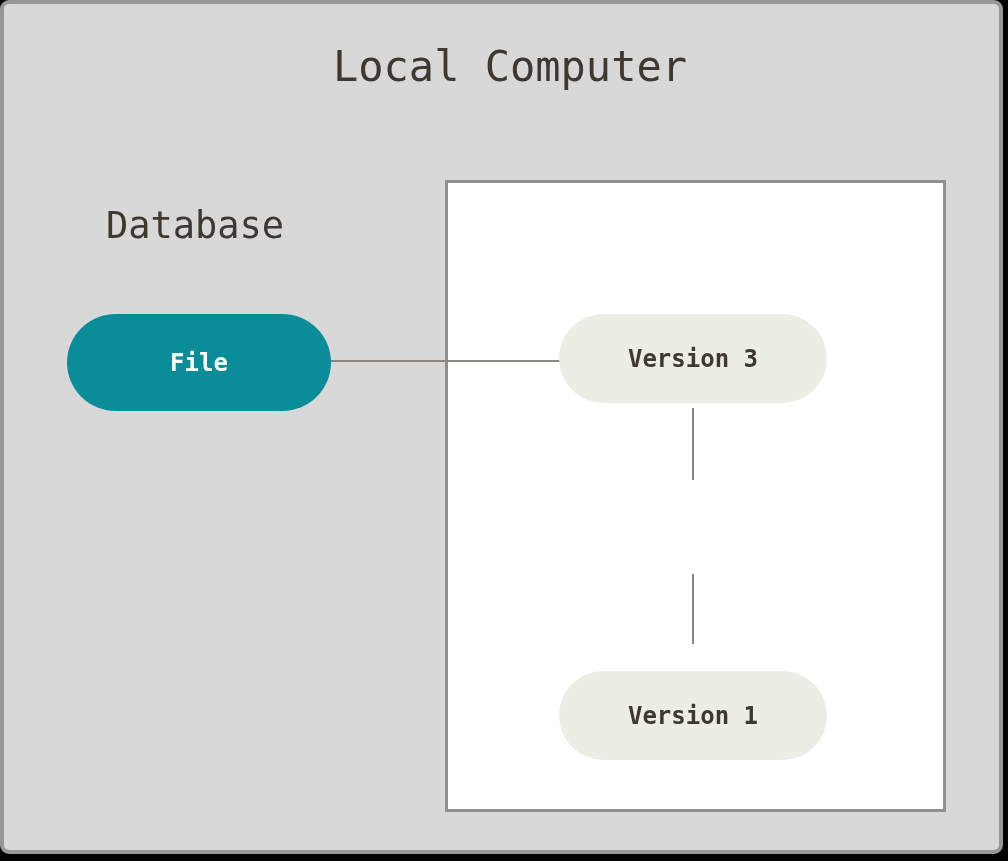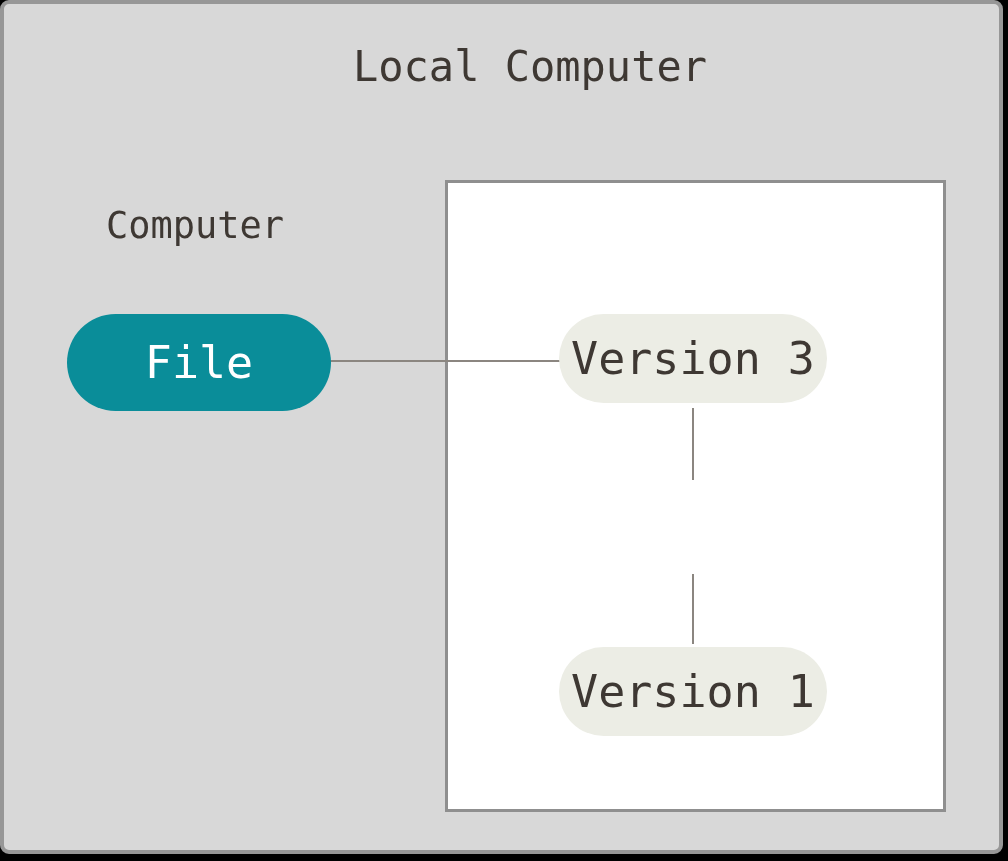--- a/index.html
+++ b/index.html
@@ -29,21 +29,20 @@
   }
   .diagram-title {
     position: absolute;
     left: 506px;
     top: 42px;
     transform: translateX(-50%);
     font-size: 42px;
     line-height: 1;
     white-space: nowrap;
     color: var(--text-dark, #3e3833);
-    margin-left: 20px;
   }
   .section-label {
     position: absolute;
     transform: translateX(-50%);
     font-size: 37px;
     line-height: 1;
     white-space: nowrap;
     color: var(--text-dark, #3e3833);
   }
   .checkout-label { left: 191px; top: 203px; }
@@ -56,44 +55,45 @@
     height: 632px;
     box-sizing: border-box;
     background: var(--box-bg, #ffffff);
     border: 3px solid var(--box-border, #8f8f8f);
   }
   .pill {
     position: absolute;
     display: flex;
     align-items: center;
     justify-content: center;
-    font-size: 45px;
+    font-size: 24px;
     line-height: 1;
     white-space: nowrap;
     border-radius: 48.5px;
     z-index: 2;
+    font-weight: bold;
   }
   .pill-file {
     left: 63px;
     top: 310px;
     width: 264px;
     height: 97px;
     background: var(--file-pill-bg, #0a8d99);
     color: var(--file-pill-text, #ffffff);
   }
   .pill-version {
     left: 555px;
     width: 268px;
     height: 89px;
     background: var(--version-pill-bg, #ecede5);
     color: var(--text-dark, #3e3833);
   }
   .pill-v3 { top: 310px; }
   .pill-v2 { top: 475px; }
-  .pill-v1 { top: 643px; }
+  .pill-v1 { top: 667px; }
   .connector {
     position: absolute;
     background: var(--connector, #8b8680);
     z-index: 1;
   }
   .conn-h {
     left: 320px;
     top: 356px;
     width: 240px;
     height: 2px;
@@ -103,21 +103,21 @@
   .conn-v21 { top: 570px; height: 70px; }
 </style>
 </head>
 <body>
 
 <div class="stage">
   <div class="canvas">
 
     <div class="diagram-title">Local Computer</div>
 
-    <div class="section-label checkout-label">Computer</div>
+    <div class="section-label checkout-label">Database</div>
 
     <div class="vd-box"></div>
 
 
     <div class="connector conn-h"></div>
     <div class="connector conn-v conn-v32"></div>
     <div class="connector conn-v conn-v21"></div>
 
     <div class="pill pill-file">
       <span>File</span>

